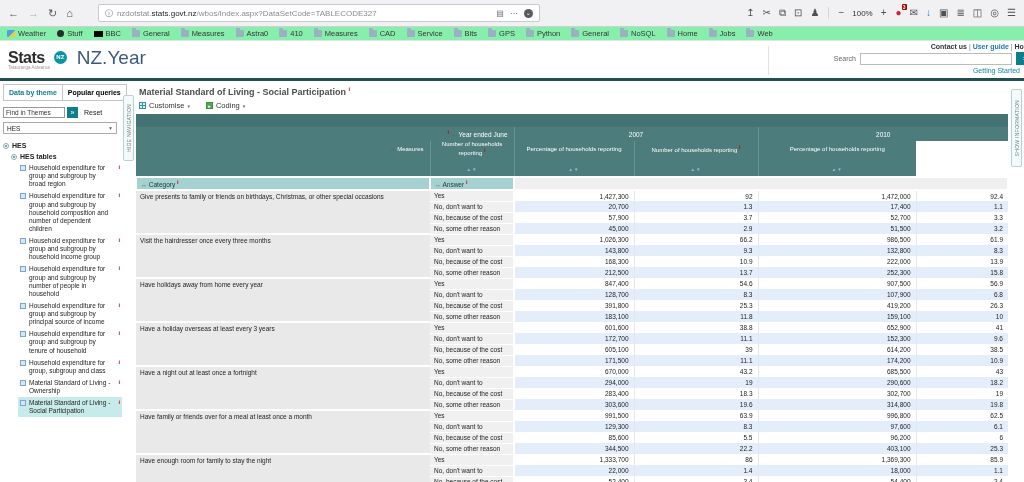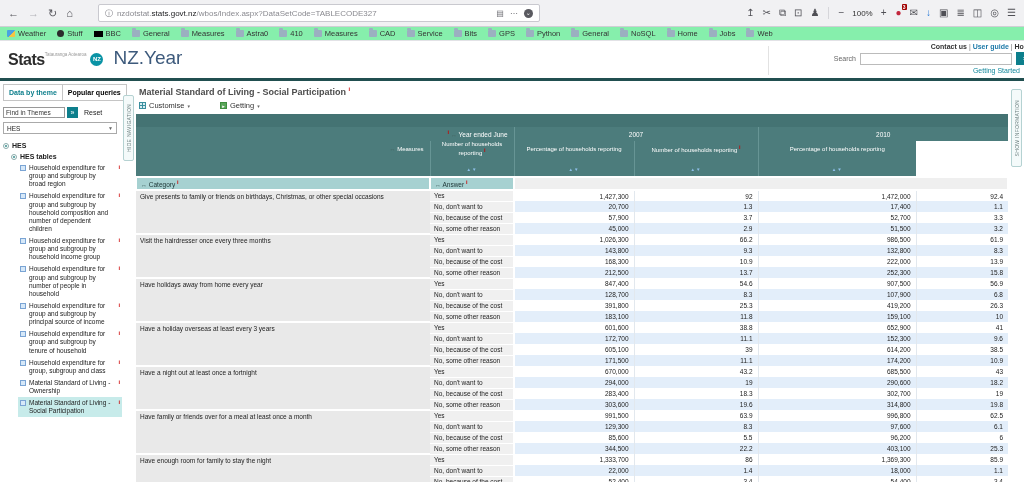--- a/index.html
+++ b/index.html
@@ -31,21 +31,21 @@
   .bm-ic{display:inline-block;width:8px;height:7px;flex:none}
   .folder{background:#9bb0c0;border-radius:1px;position:relative}
   .folder::before{content:"";position:absolute;top:-2px;left:0;width:4px;height:2px;background:#9bb0c0;border-radius:1px 1px 0 0}
   .weather{background:linear-gradient(135deg,#4aa3e0 55%,#f5c542 55%);border-radius:1px}
   .stuff{background:#2b2b2b;border-radius:50%;width:7px;height:7px}
   .bbc{background:#000;width:9px;height:6px}
 
   
   .shead{height:37px;position:relative;display:flex;align-items:center;padding-left:8px;background:#fff}
   .brand{display:flex;align-items:flex-start;gap:4px}
-  .stats-stack{display:flex;flex-direction:row}
+  .stats-stack{display:flex;flex-direction:column}
   .stats-word{font-size:16px;font-weight:800;color:#2c2c2c;line-height:15px;letter-spacing:-.5px}
   .brand-sub{font-size:4.5px;color:#999}
   .nz-circle{width:13px;height:13px;border-radius:50%;background:#0a93a5;color:#fff;font-size:6px;
              font-weight:bold;text-align:center;line-height:13px;margin-top:1px}
   .product{font-size:19px;color:#3d5a7c;margin-left:10px;margin-top:-3px}
   .hdr-div{position:absolute;left:768px;top:5px;bottom:3px;width:1px;background:#e2e2e2}
   .hdr-right{position:absolute;right:-10px;top:2px;display:flex;flex-direction:column;align-items:flex-end;gap:2px}
   .hdr-links{font-size:7px;color:#333;font-weight:bold;white-space:nowrap}
   .hdr-links .lnk{color:#1d79a8}
   .hdr-links .sep{color:#777;font-weight:normal}
@@ -83,21 +83,21 @@
   .show-strip{width:15px;flex:none;position:relative}
   .vtab{position:absolute;width:11px;border:1px solid #b5d2d2;background:#f4fafa;border-radius:2px;
         display:flex;align-items:center;justify-content:center;box-sizing:border-box}
   .vtab.l{top:14px;left:1px;height:66px}
   .vtab.r{top:8px;left:2px;height:78px}
   .vtext{writing-mode:vertical-rl;transform:rotate(180deg);font-size:5px;color:#6b7f7f;letter-spacing:.3px;white-space:nowrap}
 
   
   .main{flex:1;min-width:0;padding-top:3px}
   .mtitle{font-size:9px;font-weight:bold;color:#4c4c4c;padding:2px 0 3px 4px}
-  .mtools{display:flex;gap:30px;padding:1px 0 4px 4px;align-items:center}
+  .mtools{display:flex;gap:16px;padding:1px 0 4px 4px;align-items:center}
   .tool{display:flex;align-items:center;gap:3px;font-size:7.5px;color:#333}
   .cust-ic{width:7px;height:7px;border:1px solid #3a8f9f;box-sizing:border-box;
            background:linear-gradient(#3a8f9f,#3a8f9f) 50% 0/1px 100% no-repeat,
                       linear-gradient(#3a8f9f,#3a8f9f) 0 50%/100% 1px no-repeat,#d8edf2}
   .exp-ic{width:7px;height:7px;background:#5aa55a;border:1px solid #3f8f3f;color:#fff;font-size:5px;
           line-height:6px;text-align:center;box-sizing:border-box}
 
   .dtable{border-collapse:collapse;table-layout:fixed;width:100%}
   .dtable th{font-weight:normal;box-sizing:border-box}
   .topband{height:13px;background:#447373}
@@ -355,21 +355,21 @@
         <span>Material Standard of Living - Social Participation</span> <span class="i">i</span>
       </div>
       <div class="mtools">
         <span class="tool">
           <span class="cust-ic"></span>
           <span>Customise</span>
           <span class="car">▾</span>
         </span>
         <span class="tool">
           <span class="exp-ic">▸</span>
-          <span>Getting</span>
+          <span>Coding</span>
           <span class="car">▾</span>
         </span>
       </div>
 
       <table class="dtable">
         <colgroup>
           <col style="width:294px">
             <col style="width:84px">
             <col style="width:120px">
           <col style="width:124px">

